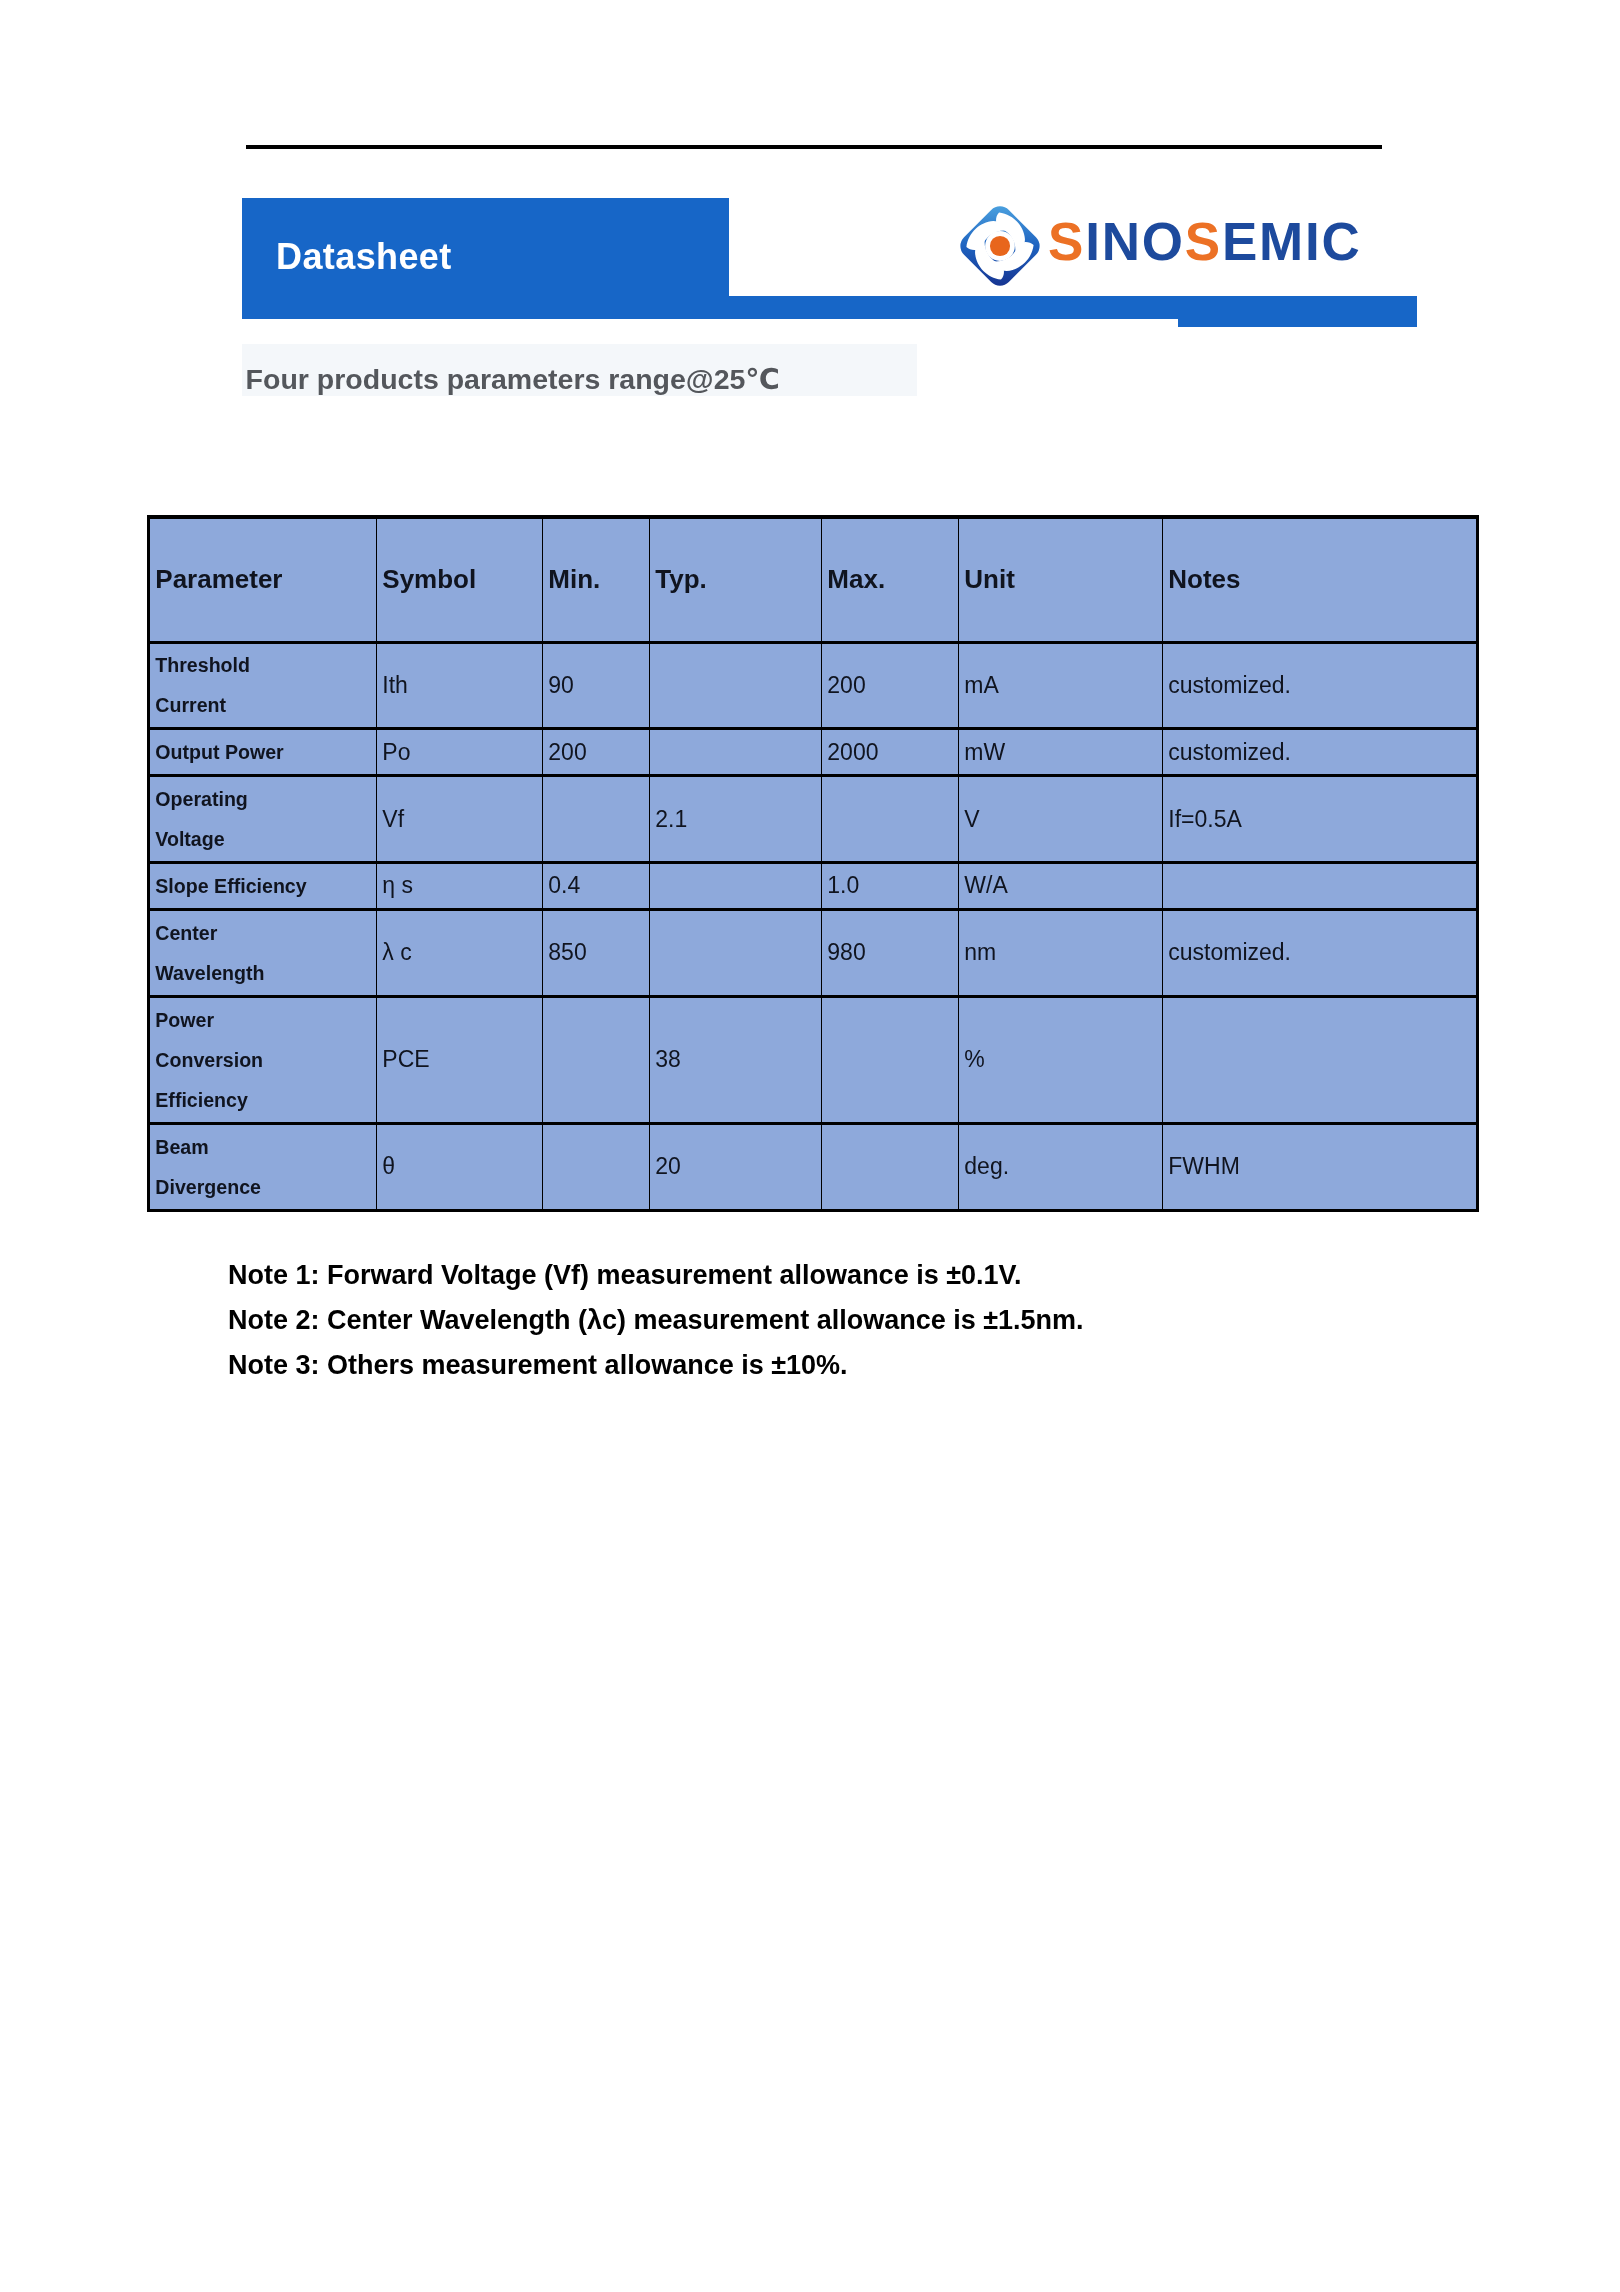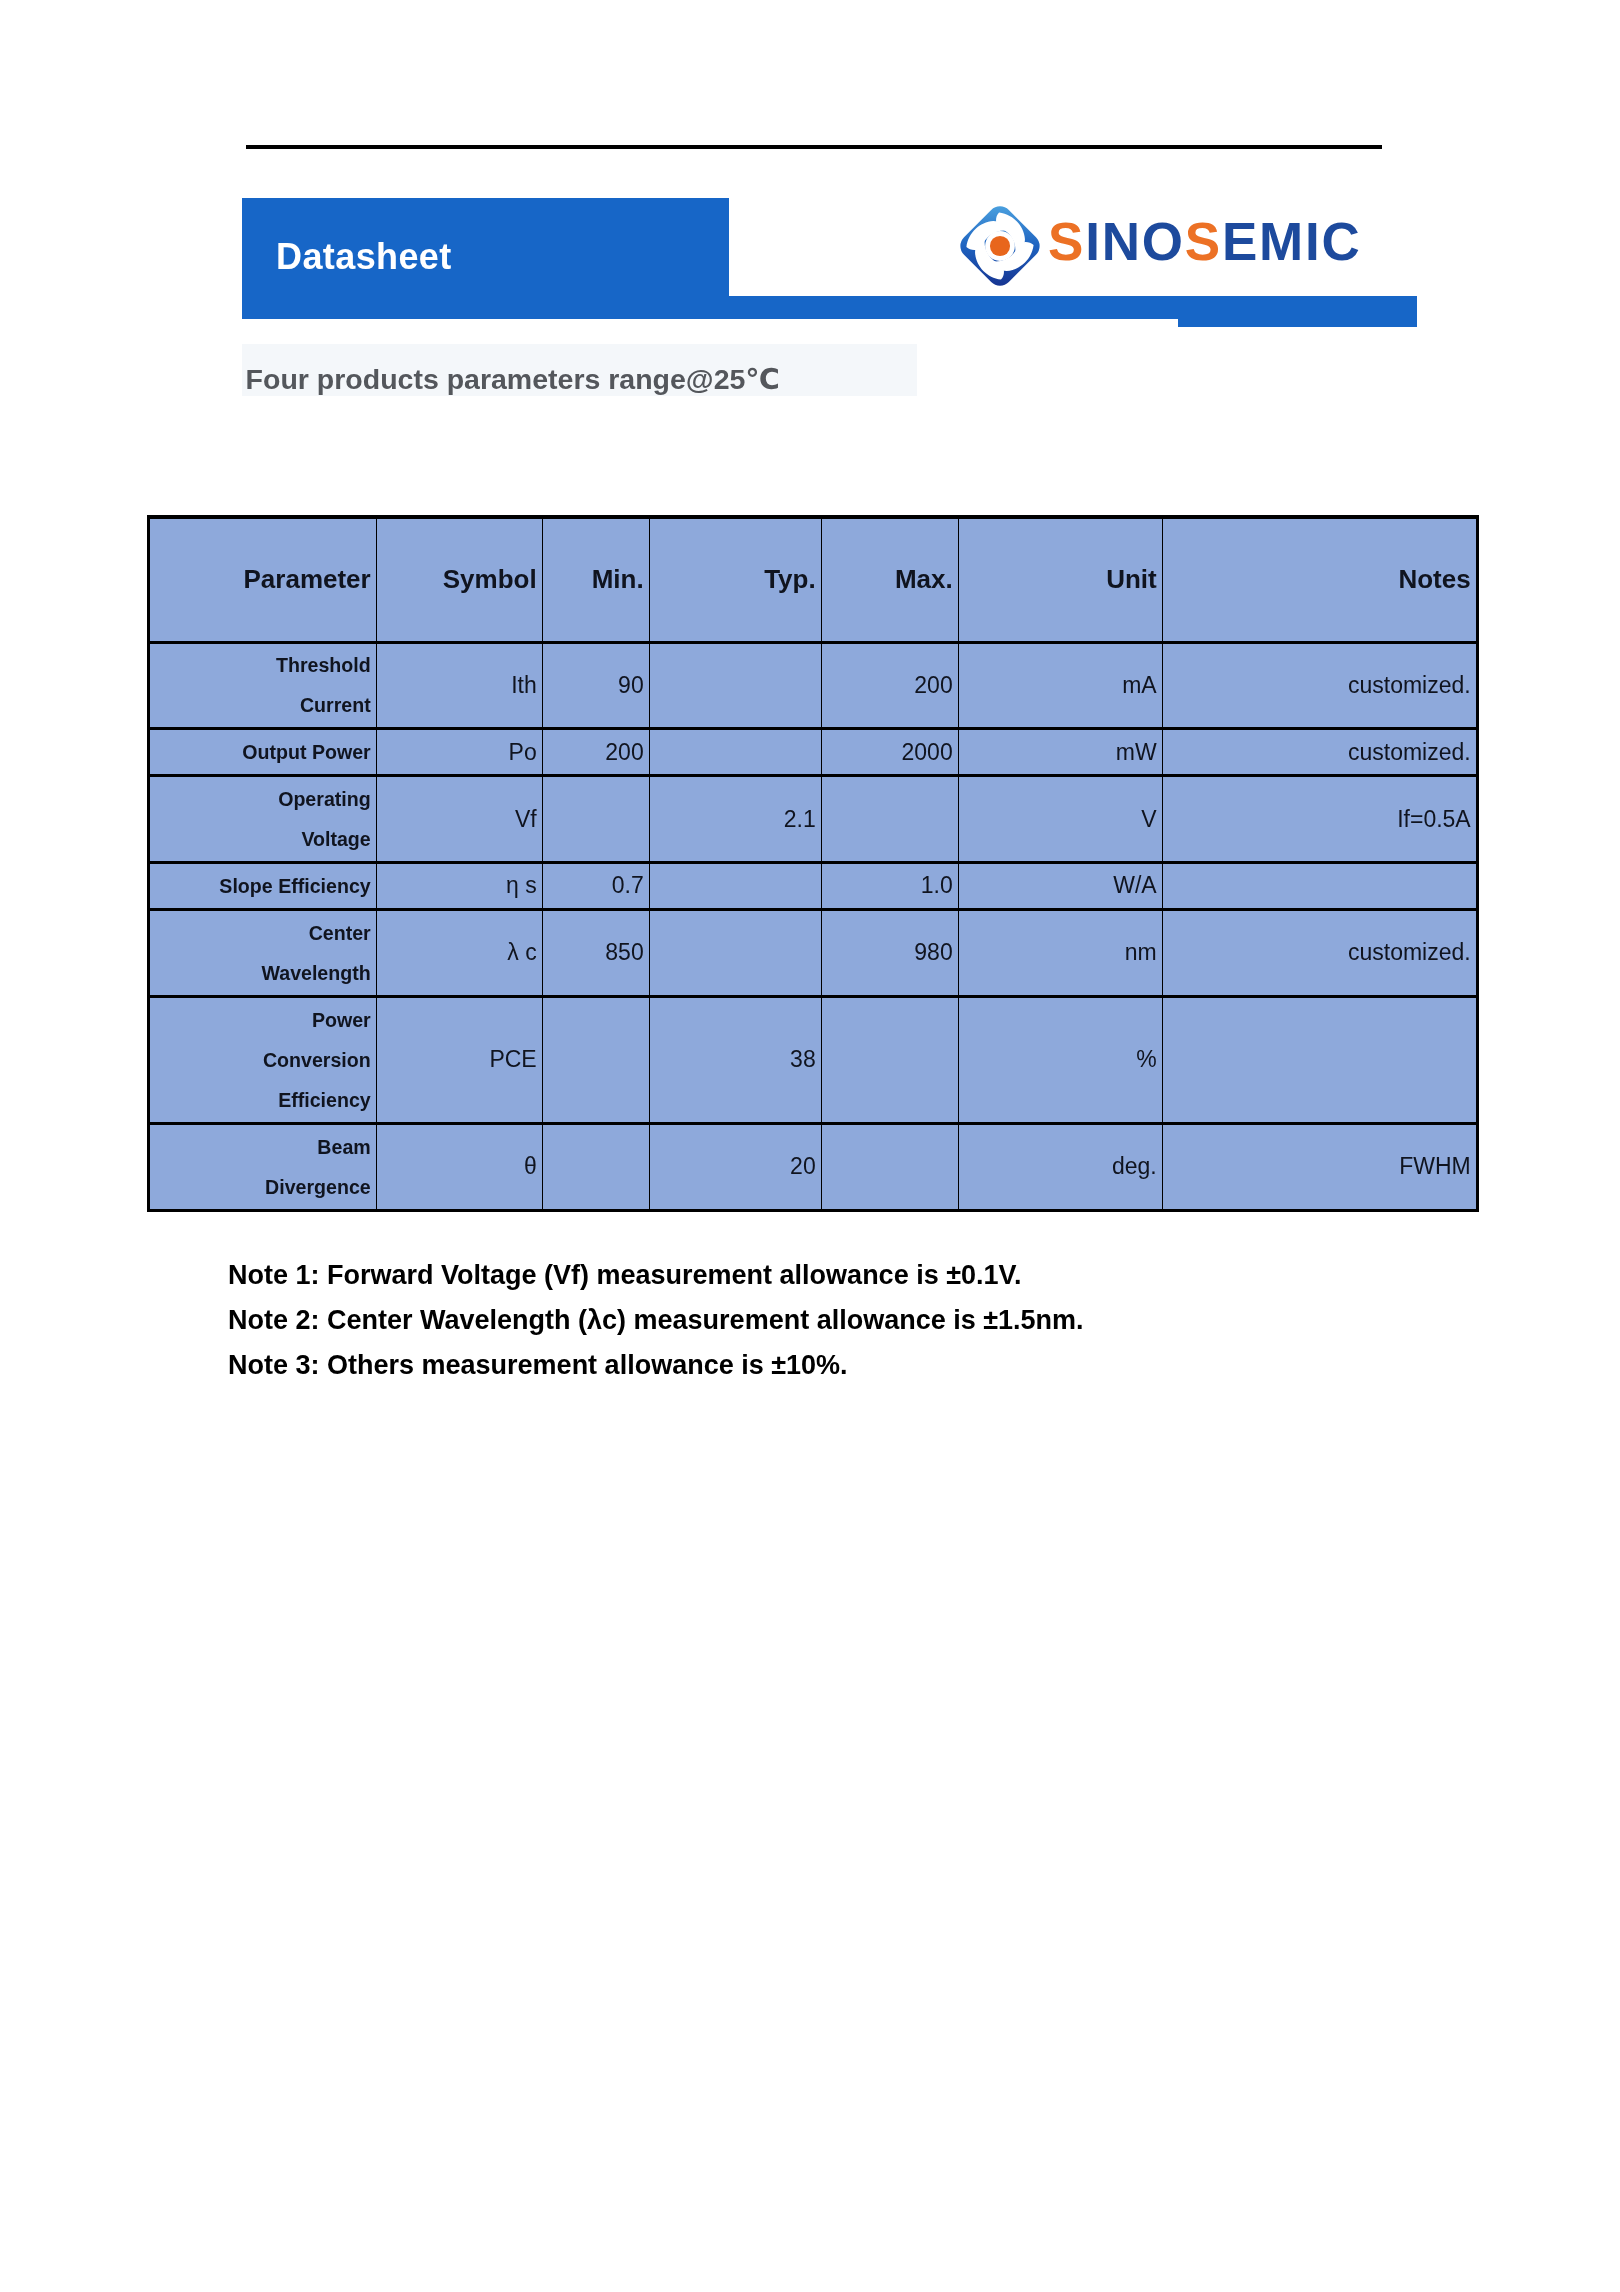--- a/index.html
+++ b/index.html
@@ -101,21 +101,21 @@
     border-collapse: collapse;
     table-layout: fixed;
     width: 1330px;
     background: var(--table-bg);
     border: 3.6px solid var(--table-border);
   }
   table.spec-table td {
     border: 1.8px solid var(--table-border);
     border-top-width: 3.6px;
     border-bottom-width: 3.6px;
-    text-align: right;
+    text-align: left;
     vertical-align: middle;
     padding: 1.8px 5.3px;
     color: var(--table-text);
     overflow: hidden;
   }
   table.spec-table thead td {
     height: 125px;
     font-size: 26px;
     font-weight: bold;
     border-top-width: 4.5px;
@@ -238,21 +238,21 @@
           <td class="value-cell">Vf</td>
           <td class="value-cell"></td>
           <td class="value-cell">2.1</td>
           <td class="value-cell"></td>
           <td class="value-cell">V</td>
           <td class="value-cell">If=0.5A</td>
         </tr>
         <tr>
           <td class="param-cell">Slope Efficiency</td>
           <td class="value-cell">η s</td>
-          <td class="value-cell">0.7</td>
+          <td class="value-cell">0.4</td>
           <td class="value-cell"></td>
           <td class="value-cell">1.0</td>
           <td class="value-cell">W/A</td>
           <td class="value-cell"></td>
         </tr>
         <tr>
           <td class="param-cell">Center
 Wavelength</td>
           <td class="value-cell">λ c</td>
           <td class="value-cell">850</td>

